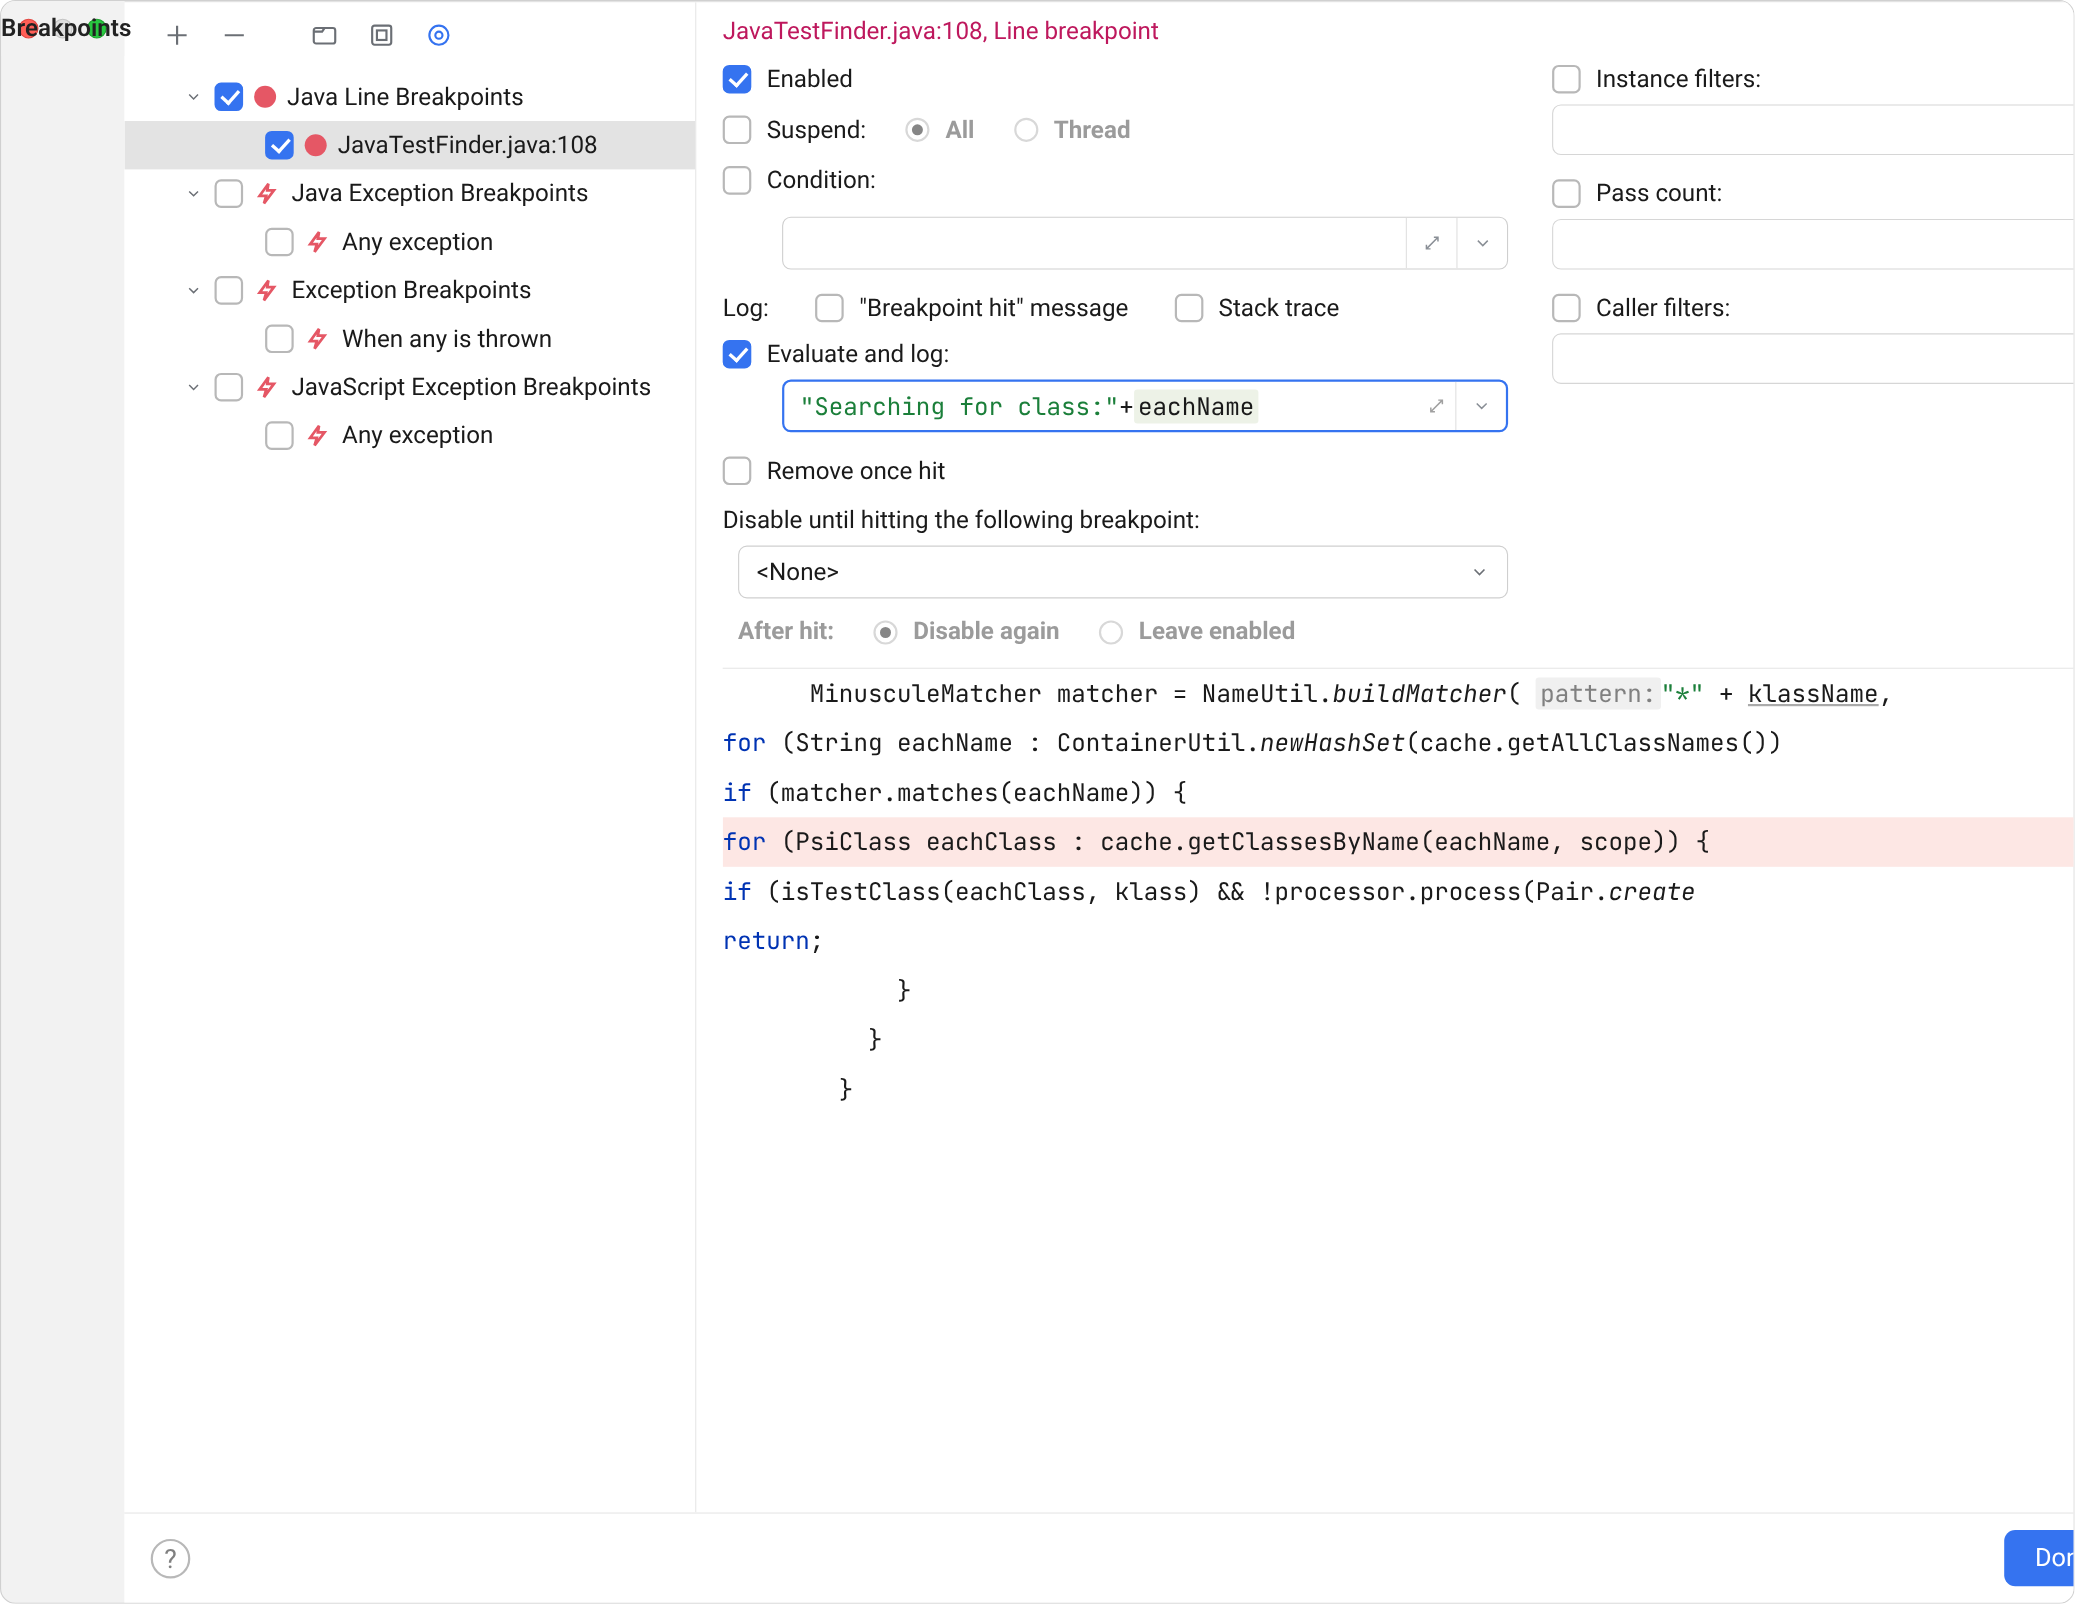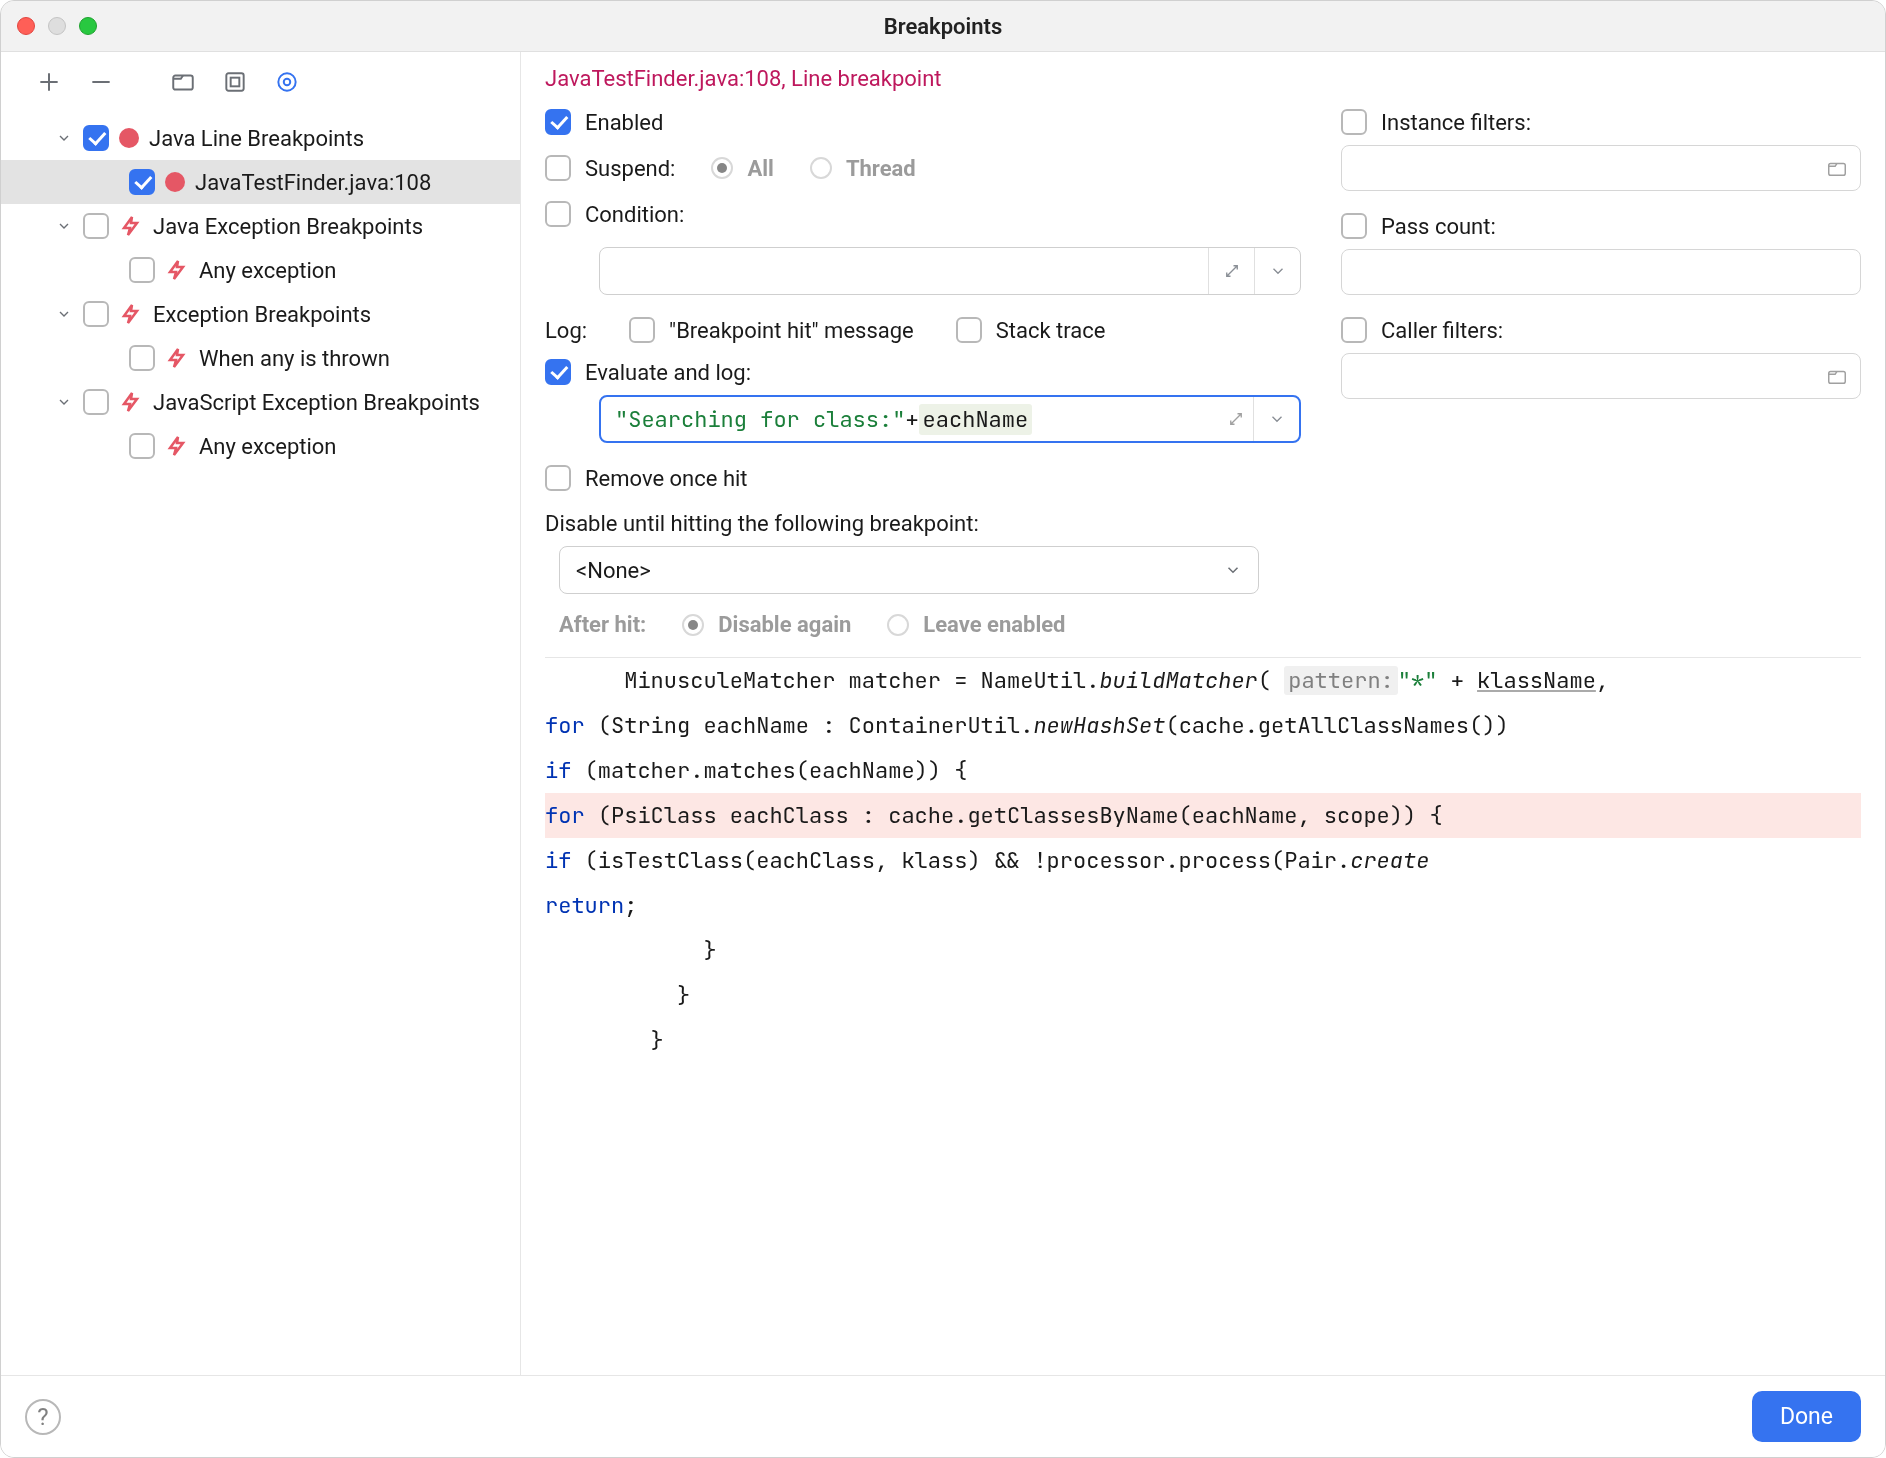--- a/index.html
+++ b/index.html
@@ -1,17 +1,17 @@
 <!DOCTYPE html>
 <html><head>
 <meta charset="utf-8">
 <style>
   * { box-sizing: border-box; margin: 0; padding: 0; }
   html, body { width: 1886px; height: 1458px; font-family: -apple-system, BlinkMacSystemFont, "Segoe UI", Roboto, sans-serif; font-size: 22px; color: #1a1a1a; background: #fff; }
-  .window { width: 100%; height: 100%; border: 1px solid #d0d0d0; border-radius: 14px; overflow: hidden; display: flex; flex-direction: column; background: #f2f2f2; }
+  .window { width: 100%; height: 100%; border: 1px solid #d0d0d0; border-radius: 14px; overflow: hidden; display: flex; flex-direction: row; background: #f2f2f2; }
   .titlebar { height: 50px; display: flex; align-items: center; padding: 0 16px; position: relative; background: #f2f2f2; }
   .traffic { display: flex; gap: 13px; }
   .dot { width: 18px; height: 18px; border-radius: 50%; }
   .dot.red { background: #ff5f57; border: 1px solid #e24640; }
   .dot.gray { background: #dedede; border: 1px solid #c4c4c4; }
   .dot.green { background: #28c840; border: 1px solid #1fa22f; }
   .title { position: absolute; left: 0; right: 0; text-align: center; font-weight: 600; color: #222; }
   .body { flex: 1; display: flex; flex-direction: column; background: #fff; border-top: 1px solid #e0e0e0; }
   .content { flex: 1; display: flex; overflow: hidden; }
   .sidebar { width: 520px; border-right: 1px solid #e6e6e6; display: flex; flex-direction: column; }

